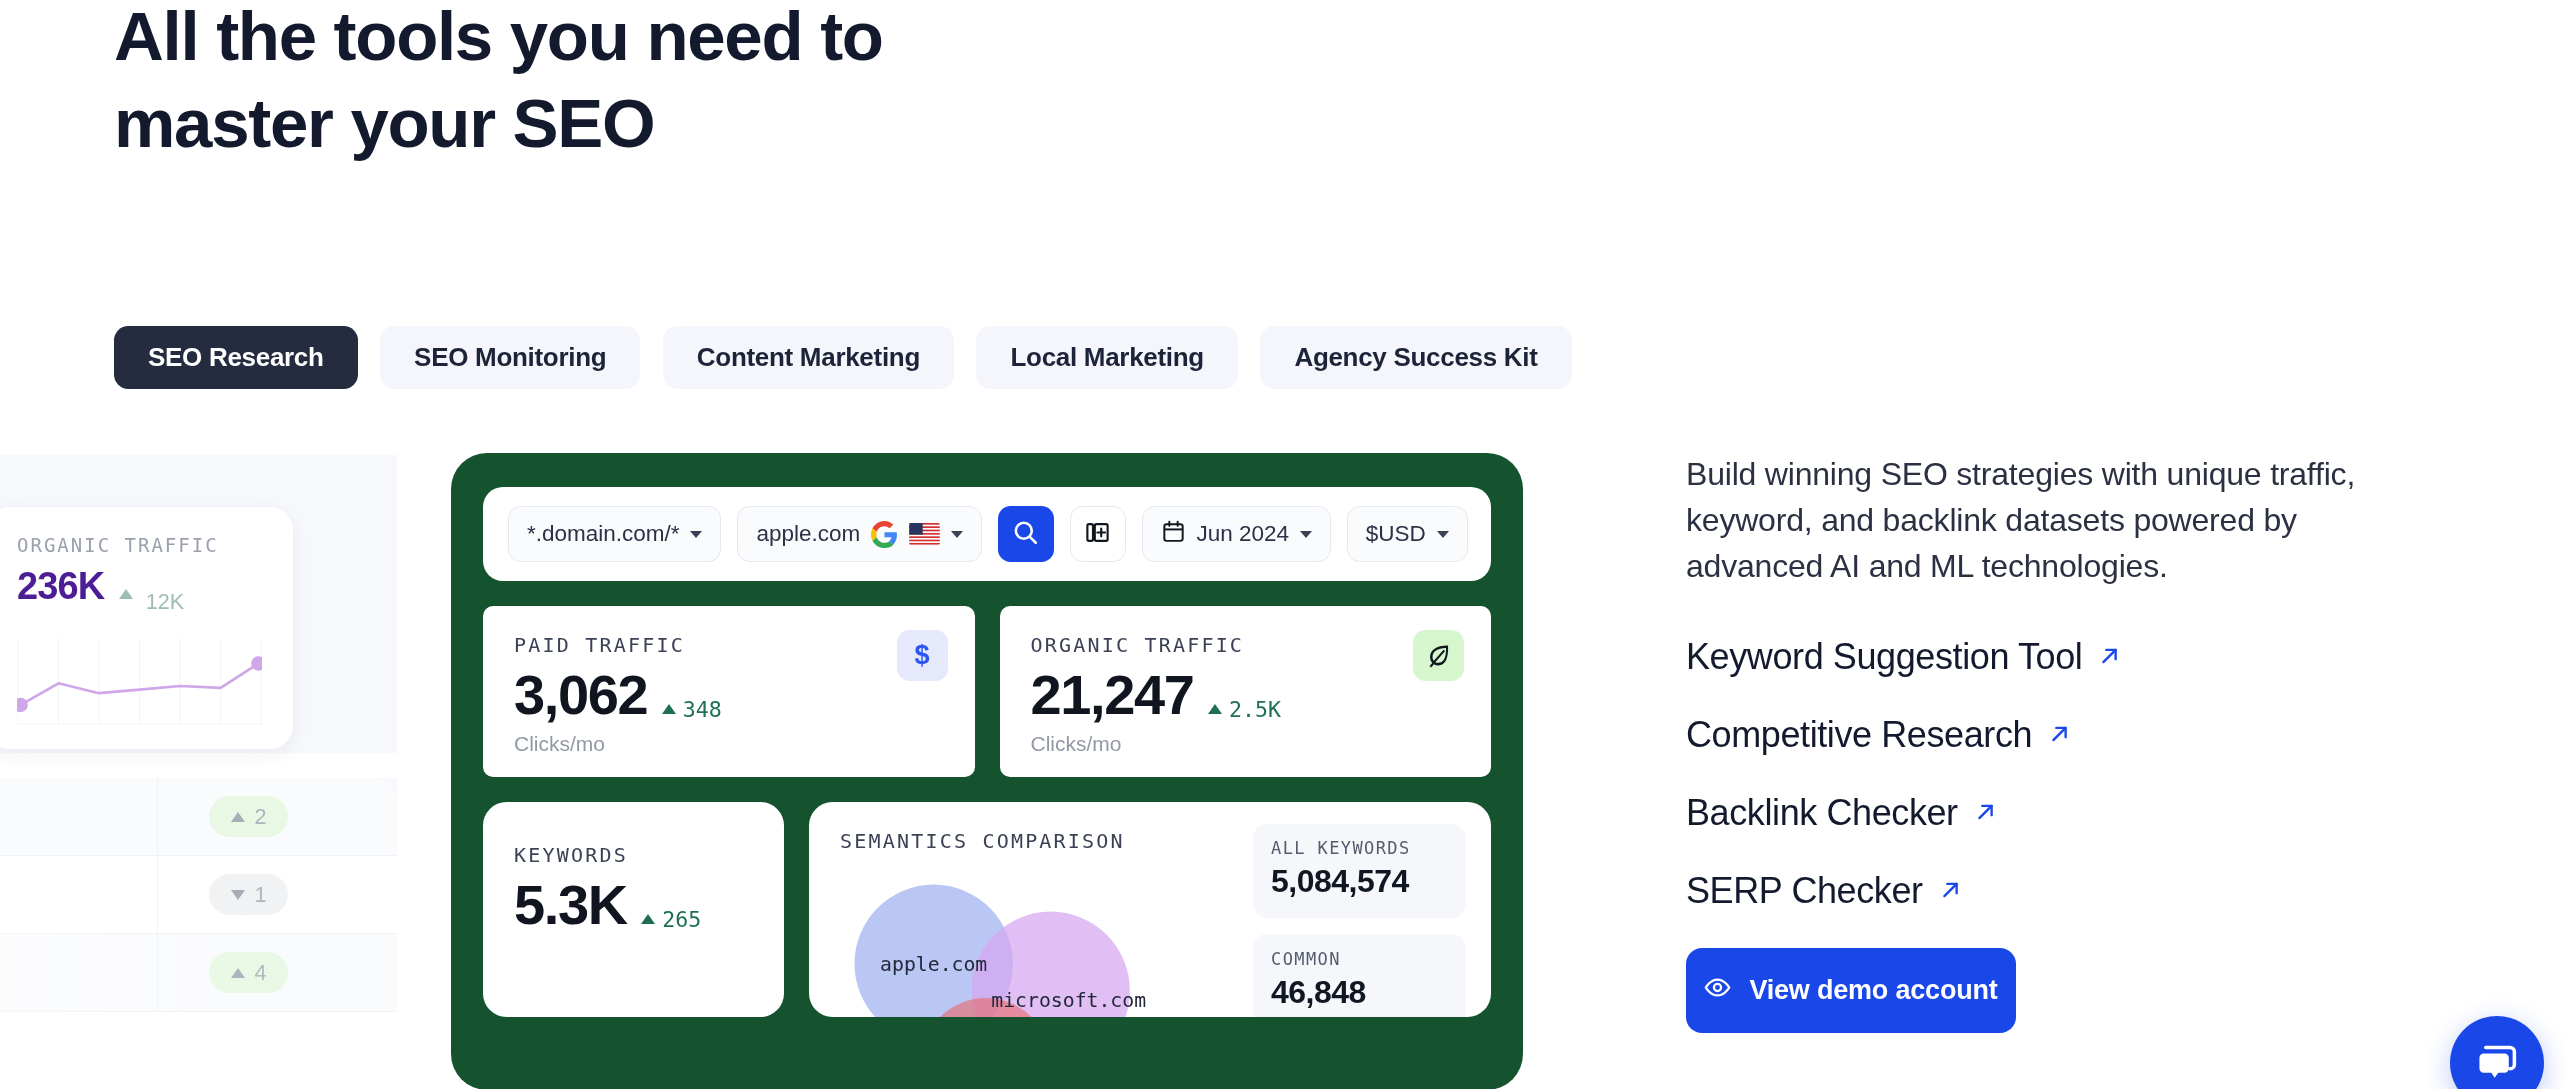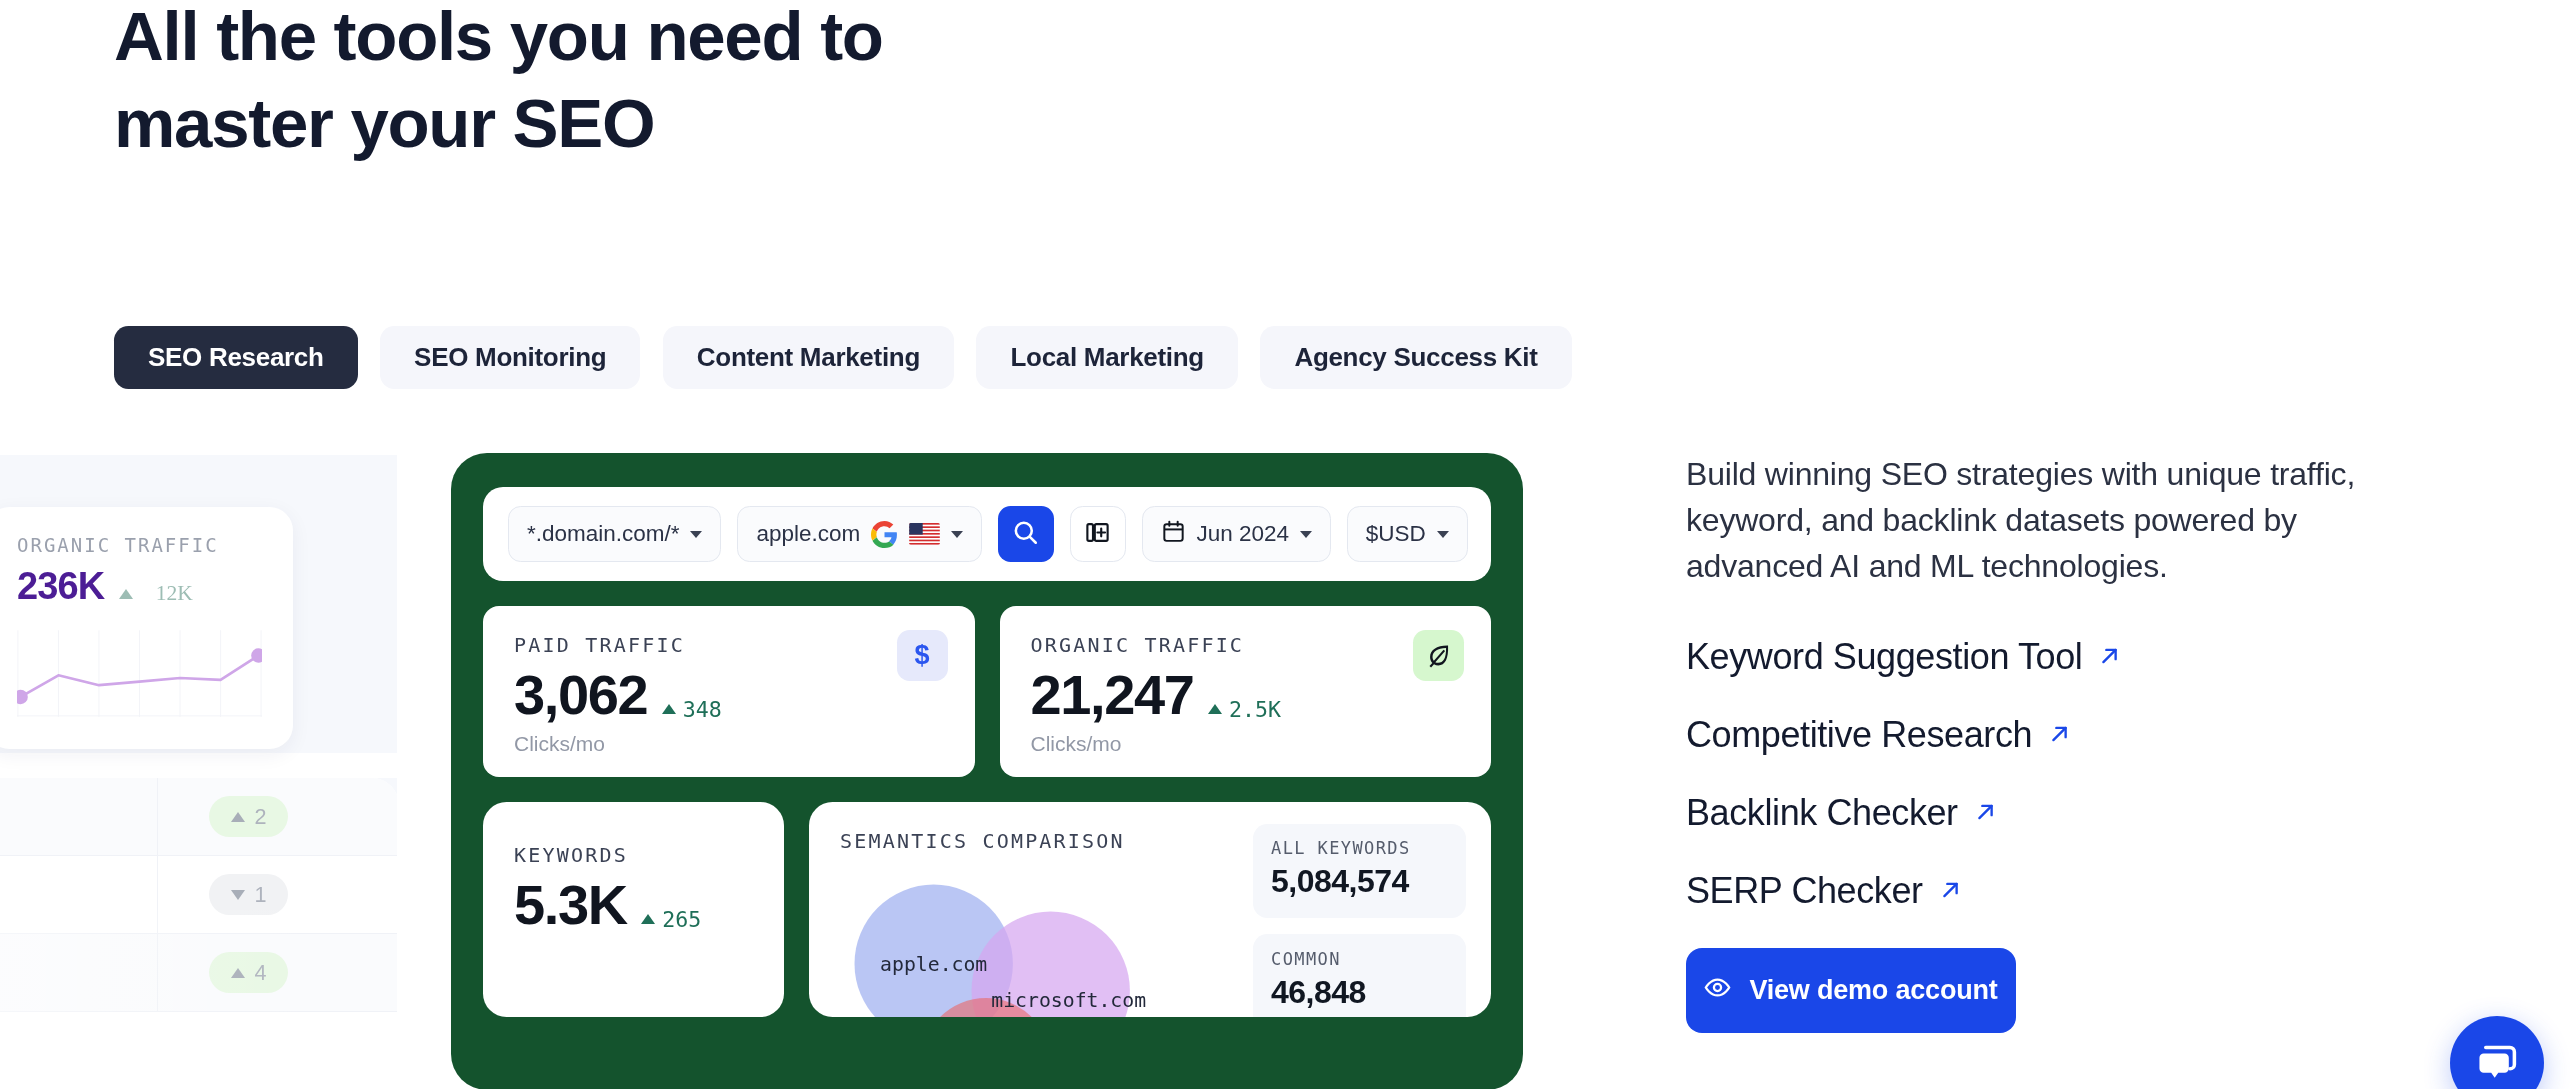--- a/index.html
+++ b/index.html
@@ -110,26 +110,25 @@
     margin-top: 10.8px;
   }
   .mini-value {
     font-size: 38px;
     font-weight: 700;
     color: #4c1d95;
     letter-spacing: -0.9px;
     line-height: 1;
   }
   .mini-delta {
-    font-family: Liberation Serif, serif;
+    font-family: Liberation Sans, sans-serif;
     font-size: 21.6px;
     color: #9dbdb4;
     display: flex;
-    align-items: center;
-    gap: 23px;
+    gap: 13px;
   }
   .tri-up {
     width: 0; height: 0;
     border-left: 7.2px solid transparent;
     border-right: 7.2px solid transparent;
     border-bottom: 10px solid #9dbdb4;
     display: inline-block;
   }
   .spark { margin-top: 23.5px; }
 
@@ -261,21 +260,21 @@
     width: 31px; height: 21.6px; flex: none;
     border-radius: 1.8px; overflow: hidden;
   }
 
   
   .mrow { display: flex; gap: 25px; margin-top: 25px; }
   .mcard {
     flex: 1;
     height: 171px;
     background: #ffffff;
-    border-radius: 16px;
+    border-radius: 10px;
     padding: 27px 31px;
     position: relative;
   }
   .mcard-label {
     font-family: "DejaVu Sans Mono", monospace;
     font-size: 20px;
     letter-spacing: 2.2px;
     color: #3b4255;
     font-weight: 400;
   }

